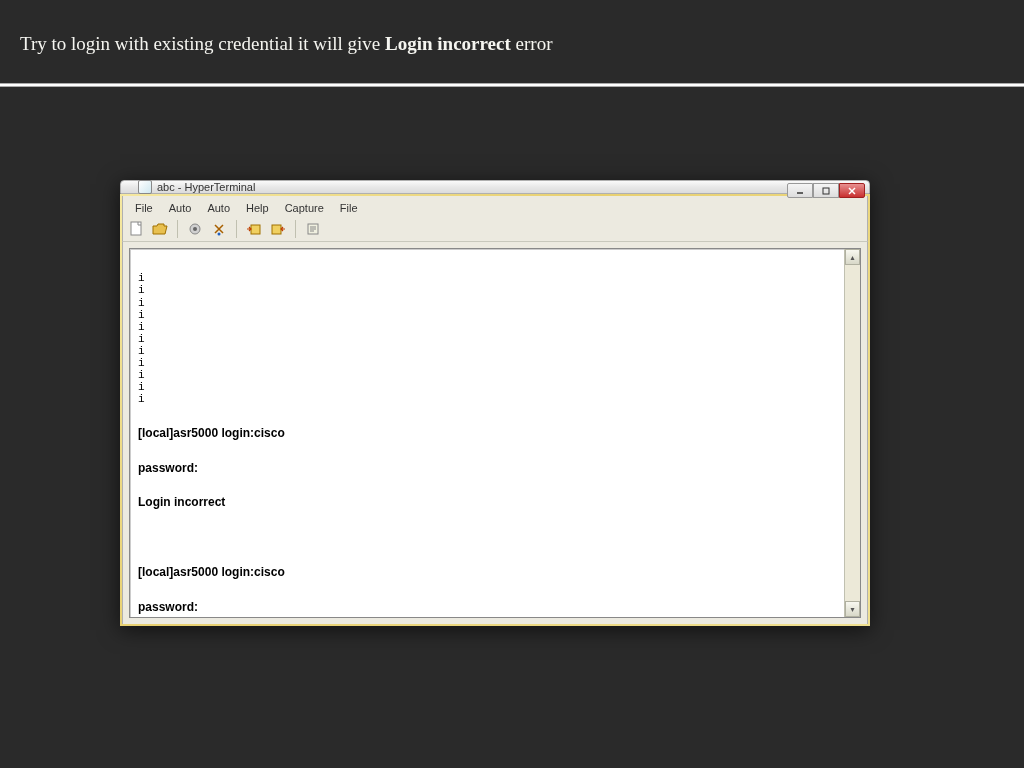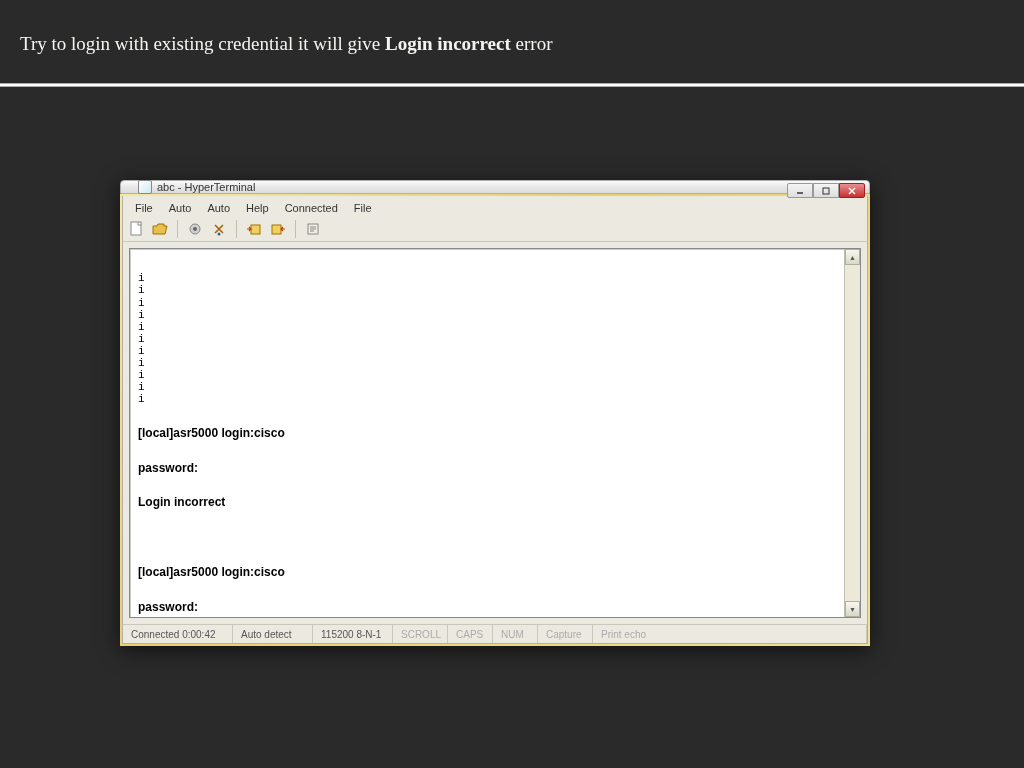--- a/index.html
+++ b/index.html
@@ -219,21 +219,21 @@
     </div>
   </div>
 
   <div class="window-border">
 
     <div class="menubar">
       <span>File</span>
       <span>Auto</span>
       <span>Auto</span>
       <span>Help</span>
-      <span>Connected</span>
+      <span>Capture</span>
       <span>File</span>
     </div>
 
     <div class="toolbar">
       <div class="tb-icon">
         <svg width="14" height="16">
             <rect x="2" y="1" width="10" height="13" fill="#fff" stroke="#888"></rect>
             <polyline points="9,1 9,4 12,4" fill="none" stroke="#888"></polyline>
           </svg>
       </div>
@@ -301,25 +301,15 @@
 <div>password:</div>
 
         </div>
         <div class="scrollbar-v">
           <div class="scroll-arrow">▴</div>
           <div class="scroll-arrow down">▾</div>
         </div>
       </div>
     </div>
 
-    <div class="statusbar">
-      <div class="status-cell" style="width:110px">Connected 0:00:42</div>
-      <div class="status-cell" style="width:80px">Auto detect</div>
-      <div class="status-cell" style="width:80px">115200 8-N-1</div>
-      <div class="status-cell dim" style="width:55px">SCROLL</div>
-      <div class="status-cell dim" style="width:45px">CAPS</div>
-      <div class="status-cell dim" style="width:45px">NUM</div>
-      <div class="status-cell dim" style="width:55px">Capture</div>
-      <div class="status-cell dim" style="flex:1">Print echo</div>
-    </div>
 
   </div>
 </div>
 
 </body></html>

